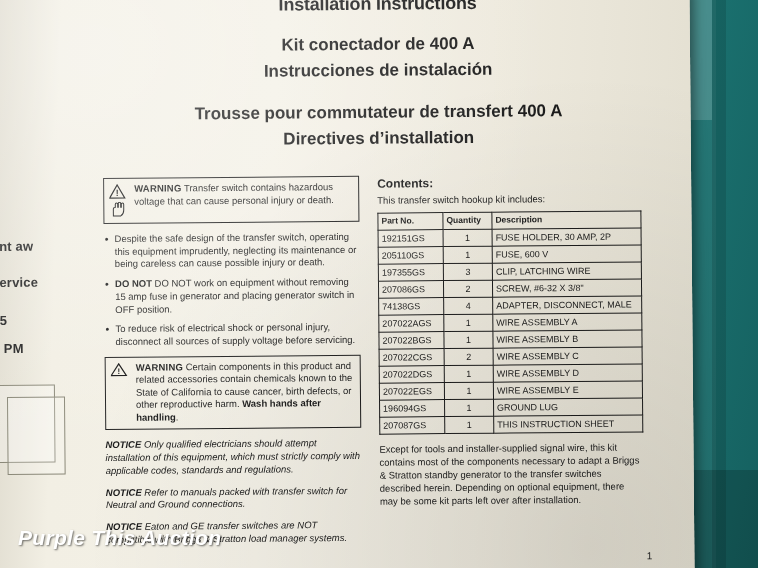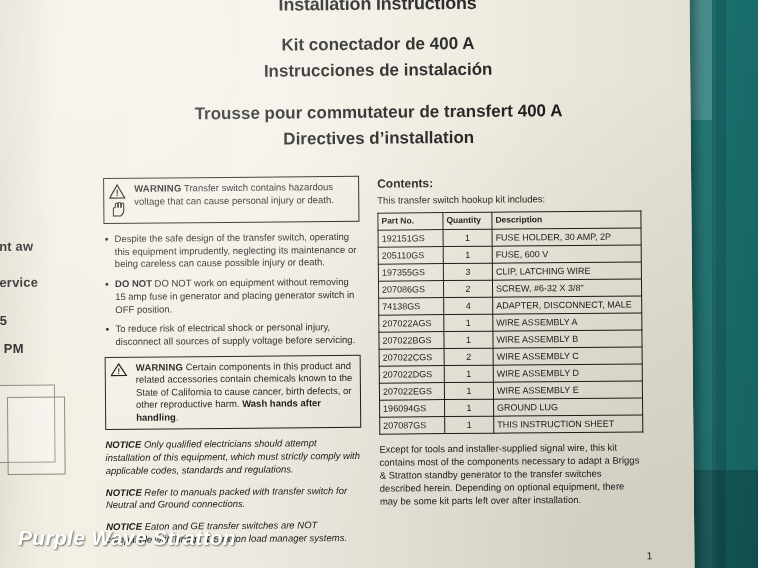--- a/index.html
+++ b/index.html
@@ -422,14 +422,14 @@
           </tr>
         </tbody>
       </table>
 
       <div class="afterlist">Except for tools and installer-supplied signal wire, this kit contains most of the components necessary to adapt a Briggs &amp; Stratton standby generator to the transfer switches described herein. Depending on optional equipment, there may be some kit parts left over after installation.</div>
     </div>
 
     <div class="pageno">1</div>
   </div>
 
-  <div class="watermark">Purple Wave Stratton</div>
+  <div class="watermark">Purple This Auction</div>
 </div>
 
 </body></html>

